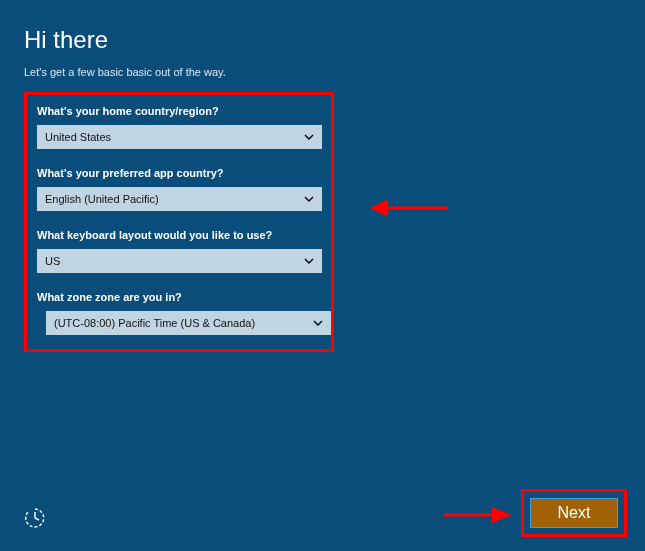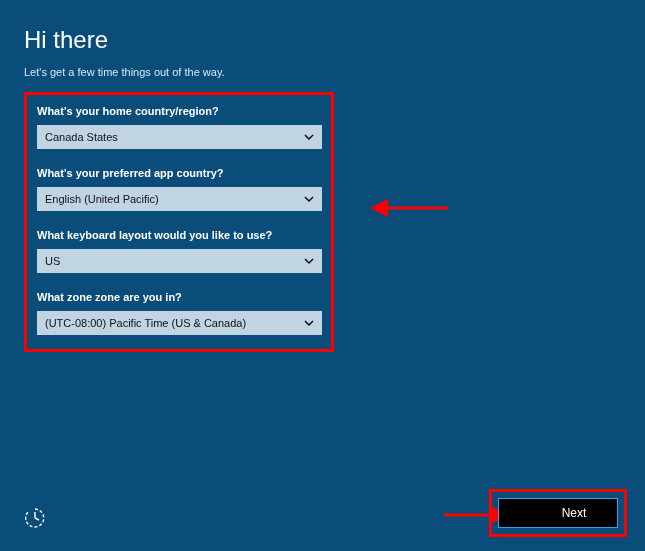--- a/index.html
+++ b/index.html
@@ -71,48 +71,47 @@
     cursor:pointer;
   }
   .next-wrap{
     position:absolute;
     right:18px;bottom:14px;
     border:3px solid #ff0000;
     padding:6px;
   }
   .next-btn{
     width:86px;height:28px;
-    background:#000000;
+    background:#a16207;
     border:1px solid #3aa0dc;
     color:#fff;
-    font-size:12px;
+    font-size:16px;
     display:flex;
     align-items:center;
     justify-content:center;
     cursor:pointer;
-    padding-left:32px;
   }
   
   .arrow{
     position:absolute;
     pointer-events:none;
   }
 </style>
 </head>
 <body>
 
 <div class="page">
   <h1>Hi there</h1>
-  <p class="sub">Let's get a few time things out of the way.</p>
+  <p class="sub">Let's get a few basic basic out of the way.</p>
 
   <div class="form-area">
 
     <div class="q-label first">What's your home country/region?</div>
     <div class="select">
-      <span>Canada States</span>
+      <span>United States</span>
       <span class="chev">
         <svg width="10" height="6" viewBox="0 0 10 6">
             <path d="M1 1 L5 5 L9 1" stroke="#000" stroke-width="1.4" fill="none"></path>
           </svg>
       </span>
     </div>
 
     <div class="q-label">What's your preferred app country?</div>
     <div class="select">
       <span>English (United Pacific)</span>
@@ -127,21 +126,21 @@
     <div class="select">
       <span>US</span>
       <span class="chev">
         <svg width="10" height="6" viewBox="0 0 10 6">
             <path d="M1 1 L5 5 L9 1" stroke="#000" stroke-width="1.4" fill="none"></path>
           </svg>
       </span>
     </div>
 
     <div class="q-label">What zone zone are you in?</div>
-    <div class="select" style="margin-bottom:0;">
+    <div class="select" style="margin-bottom:0;margin-left:9px;">
       <span>(UTC-08:00) Pacific Time (US &amp; Canada)</span>
       <span class="chev">
         <svg width="10" height="6" viewBox="0 0 10 6">
             <path d="M1 1 L5 5 L9 1" stroke="#000" stroke-width="1.4" fill="none"></path>
           </svg>
       </span>
     </div>
 
   </div>
 </div>

